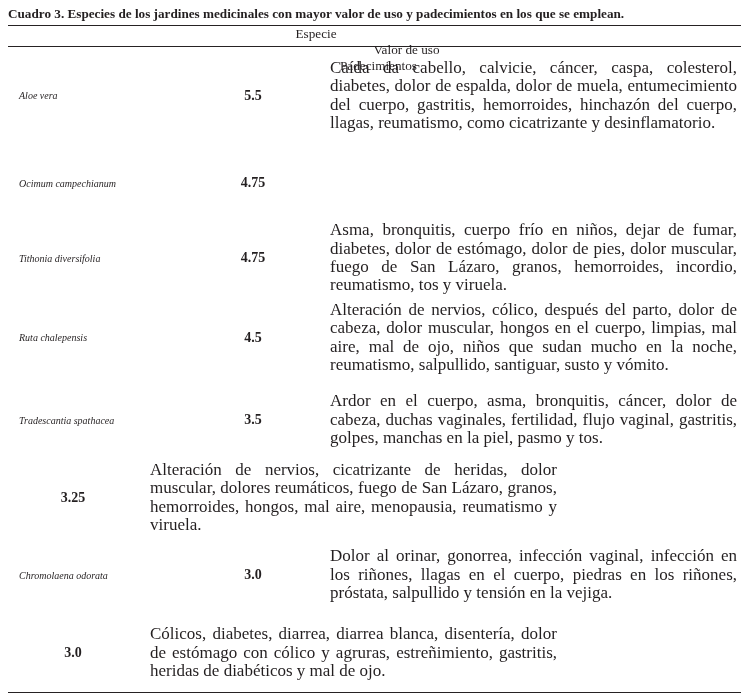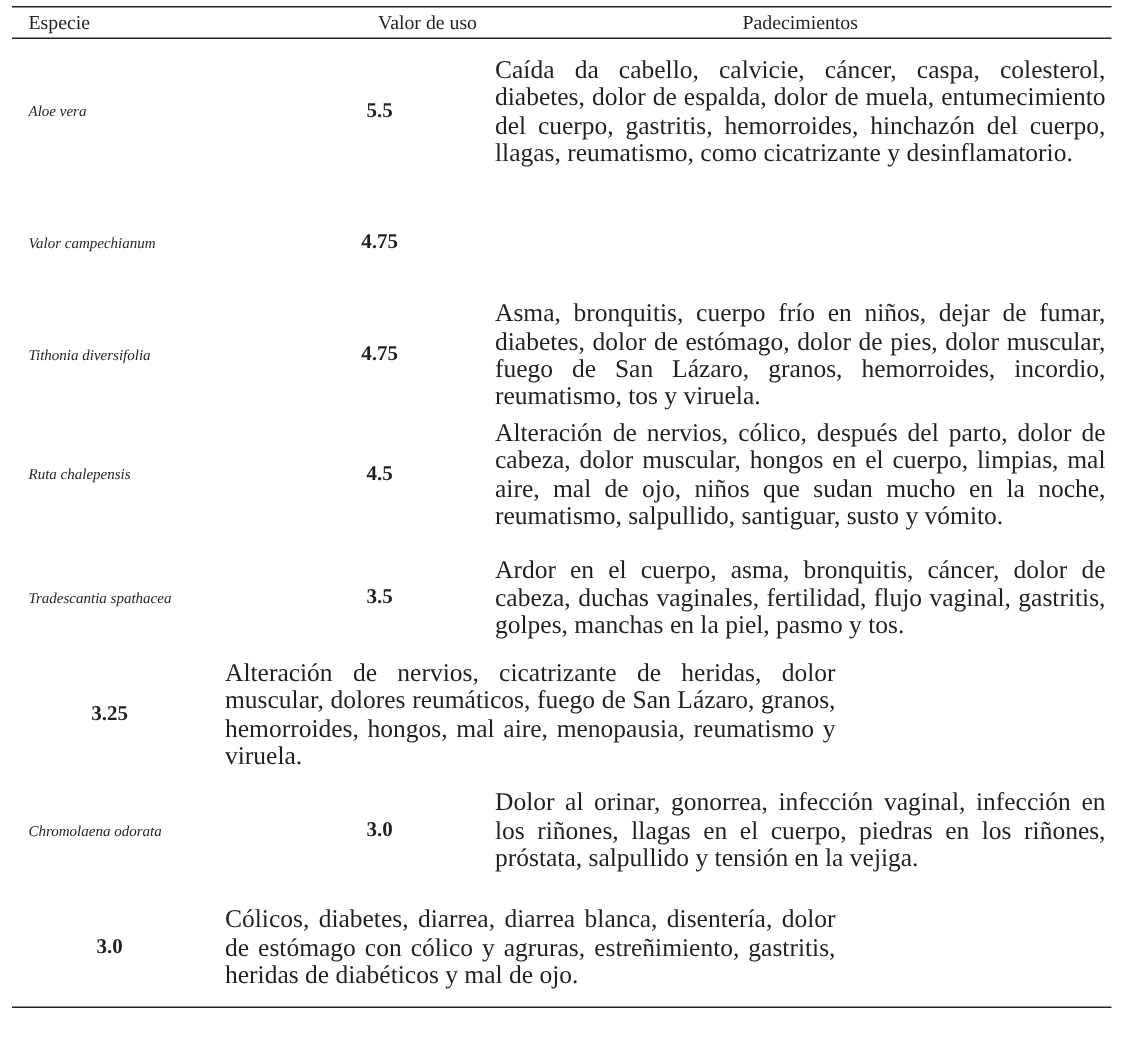--- a/index.html
+++ b/index.html
@@ -26,20 +26,21 @@
     width: 733px;
     margin-top: 4px;
   }
   .thead {
     border-top: 1.4px solid #262223;
     border-bottom: 1px solid #262223;
     height: 20px;
     display: flex;
     align-items: center;
     font-size: 13.2px;
+    flex-direction: column;
   }
   .tbody { border-bottom: 1.4px solid #262223; }
   .trow { display: flex; overflow: hidden; }
   
   .trow:nth-child(1) { height: 97px; }
   .trow:nth-child(2) { height: 78px; }
   .trow:nth-child(3) { height: 72px; }
   .trow:nth-child(4) { height: 87px; }
   .trow:nth-child(5) { height: 78px; }
   .trow:nth-child(6) { height: 77px; }
@@ -68,37 +69,38 @@
     font-size: 17px;
     line-height: 18.4px;
     text-align: justify;
     text-justify: inter-word;
   }
 </style>
 </head>
 <body>
 
 <div class="page">
+  <div class="title">Cuadro 3. Especies de los jardines medicinales con mayor valor de uso y padecimientos en los que se emplean.</div>
 
   <div class="tbl">
     <div class="thead">
       <div class="col-especie">Especie</div>
       <div class="col-valor">Valor de uso</div>
       <div class="col-pad">Padecimientos</div>
     </div>
     <div class="tbody" id="tbody">
         <div class="trow">
           <div class="col-especie">Aloe vera</div>
           <div class="col-valor">5.5</div>
           <div class="col-pad">
             <p>Caída da cabello, calvicie, cáncer, caspa, colesterol, diabetes, dolor de espalda, dolor de muela, entumecimiento del cuerpo, gastritis, hemorroides, hinchazón del cuerpo, llagas, reumatismo, como cicatrizante y desinflamatorio.</p>
           </div>
         </div>
         <div class="trow">
-          <div class="col-especie">Valor campechianum</div>
+          <div class="col-especie">Ocimum campechianum</div>
           <div class="col-valor">4.75</div>
         </div>
         <div class="trow">
           <div class="col-especie">Tithonia diversifolia</div>
           <div class="col-valor">4.75</div>
           <div class="col-pad">
             <p>Asma, bronquitis, cuerpo frío en niños, dejar de fumar, diabetes, dolor de estómago, dolor de pies, dolor muscular, fuego de San Lázaro, granos, hemorroides, incordio, reumatismo, tos y viruela.</p>
           </div>
         </div>
         <div class="trow">

